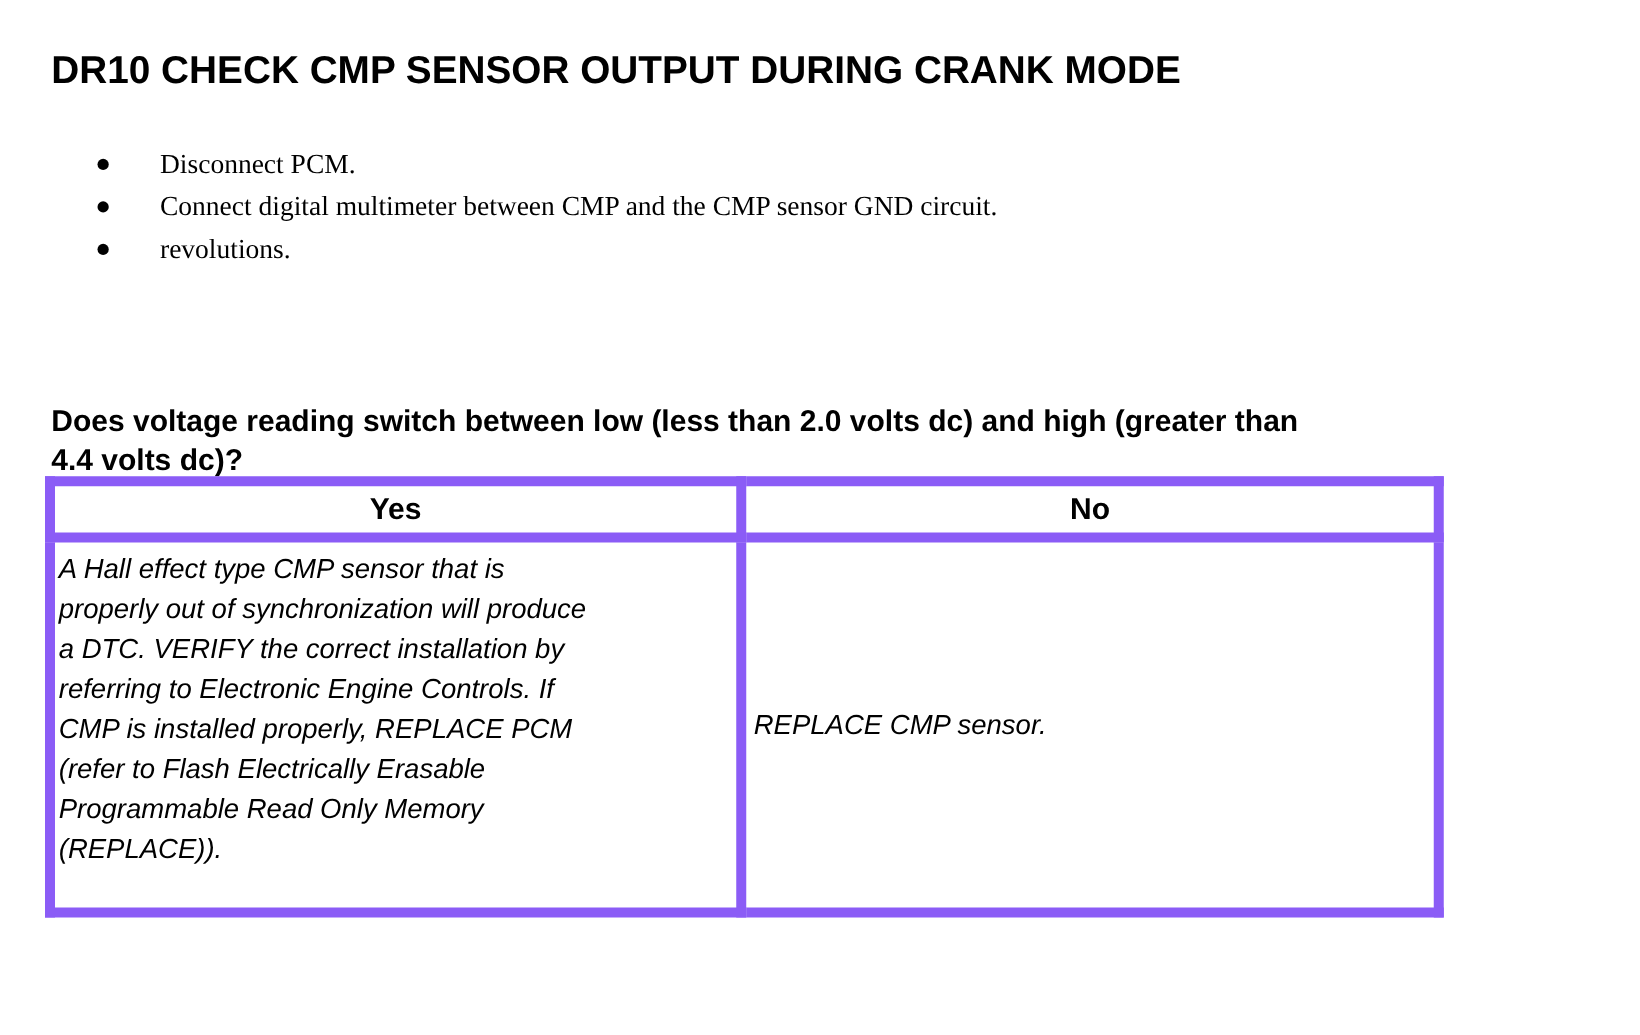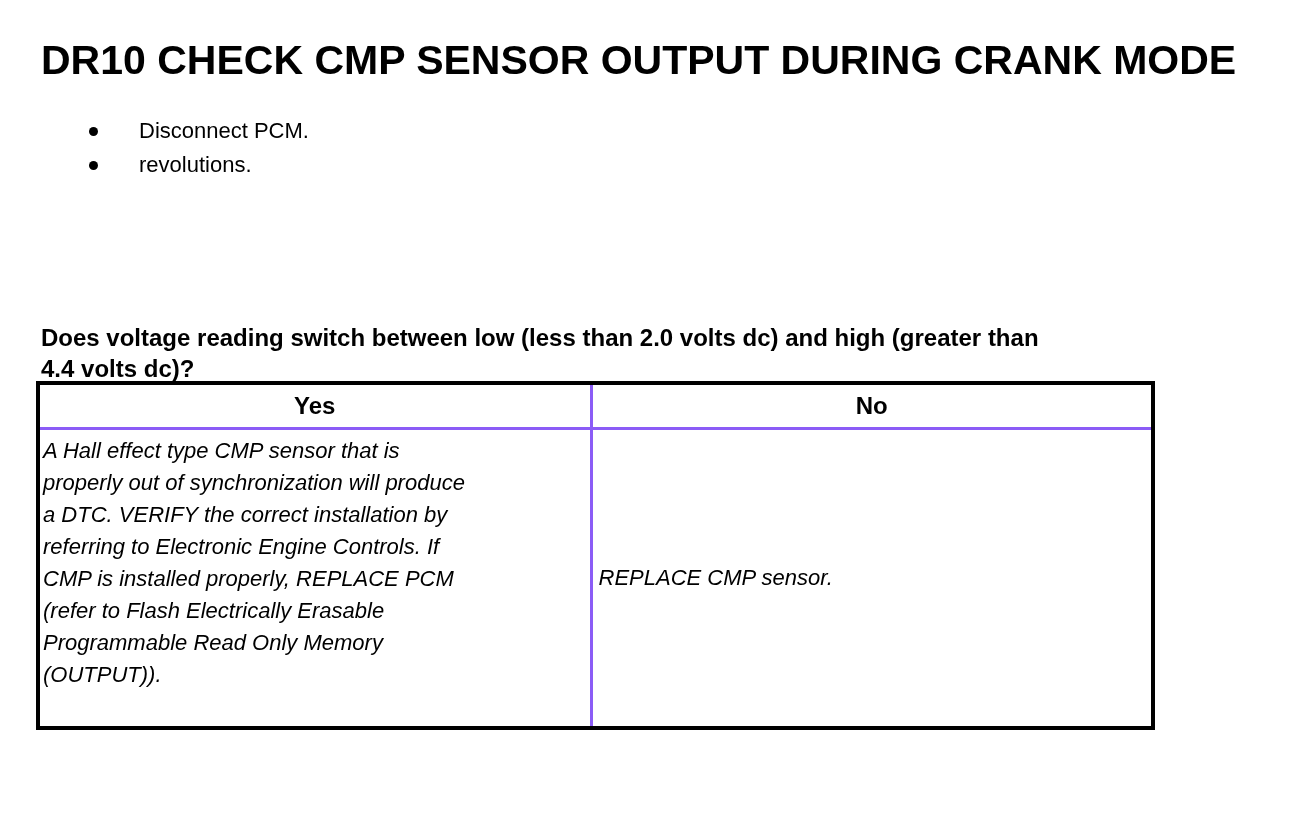--- a/index.html
+++ b/index.html
@@ -14,31 +14,32 @@
     position: relative;
     width: 1312px;
     height: 828px;
     background: #ffffff;
     overflow: hidden;
   }
   .doc-title {
     position: absolute;
     left: 41px;
     top: 40px;
-    font-size: 41px;
+    font-size: 31px;
     font-weight: 700;
     line-height: 1;
     white-space: nowrap;
   }
   .steps {
     position: absolute;
-    left: 37px;
+    left: 26px;
     top: 114px;
     list-style: none;
     width: 1240px;
+    font-family: Liberation Serif, serif;
   }
   .step {
     position: relative;
     padding-left: 102px;
     font-size: 22px;
     line-height: 34px;
   }
   .step .dot {
     position: absolute;
     left: 52px;
@@ -61,21 +62,21 @@
     position: absolute;
     left: 36px;
     top: 381px;
     width: 1119px;
     border-collapse: collapse;
     border: 4px solid #000000;
     table-layout: fixed;
   }
   .decision-table th,
   .decision-table td {
-    border: 3px solid #8b5cf6;
+    border: 8px solid #8b5cf6;
     background: #ffffff;
     margin-left: 35px;
   }
   .decision-table th {
     height: 45px;
     font-size: 24px;
     font-weight: 700;
     text-align: center;
     vertical-align: middle;
   }
@@ -102,20 +103,24 @@
 
   <h1 class="doc-title">DR10 CHECK CMP SENSOR OUTPUT DURING CRANK MODE</h1>
 
   <ul class="steps">
     <li class="step">
       <span class="dot"></span>
       <div class="line">Disconnect PCM.</div>
     </li>
     <li class="step">
       <span class="dot"></span>
+      <div class="line">Connect digital multimeter between CMP and the CMP sensor GND circuit.</div>
+    </li>
+    <li class="step">
+      <span class="dot"></span>
       <div class="line">revolutions.</div>
     </li>
   </ul>
 
   <div class="question">
     <div class="line">Does voltage reading switch between low (less than 2.0 volts dc) and high (greater than</div>
     <div class="line">4.4 volts dc)?</div>
   </div>
 
   <table class="decision-table">
@@ -130,21 +135,21 @@
       </tr>
       <tr>
         <td class="cell-yes">
           <div class="line">A Hall effect type CMP sensor that is</div>
           <div class="line">properly out of synchronization will produce</div>
           <div class="line">a DTC. VERIFY the correct installation by</div>
           <div class="line">referring to Electronic Engine Controls. If</div>
           <div class="line">CMP is installed properly, REPLACE PCM</div>
           <div class="line">(refer to Flash Electrically Erasable</div>
           <div class="line">Programmable Read Only Memory</div>
-          <div class="line">(OUTPUT)).</div>
+          <div class="line">(REPLACE)).</div>
         </td>
         <td class="cell-no">
           <div class="line">REPLACE CMP sensor.</div>
         </td>
       </tr>
     </tbody>
   </table>
 
 </div>
 

